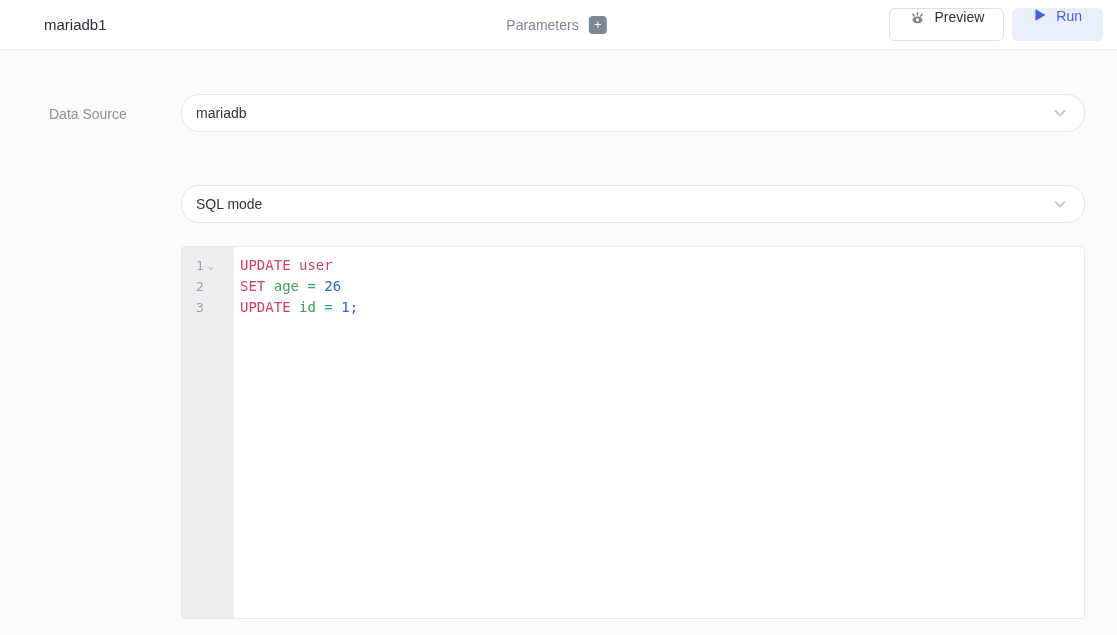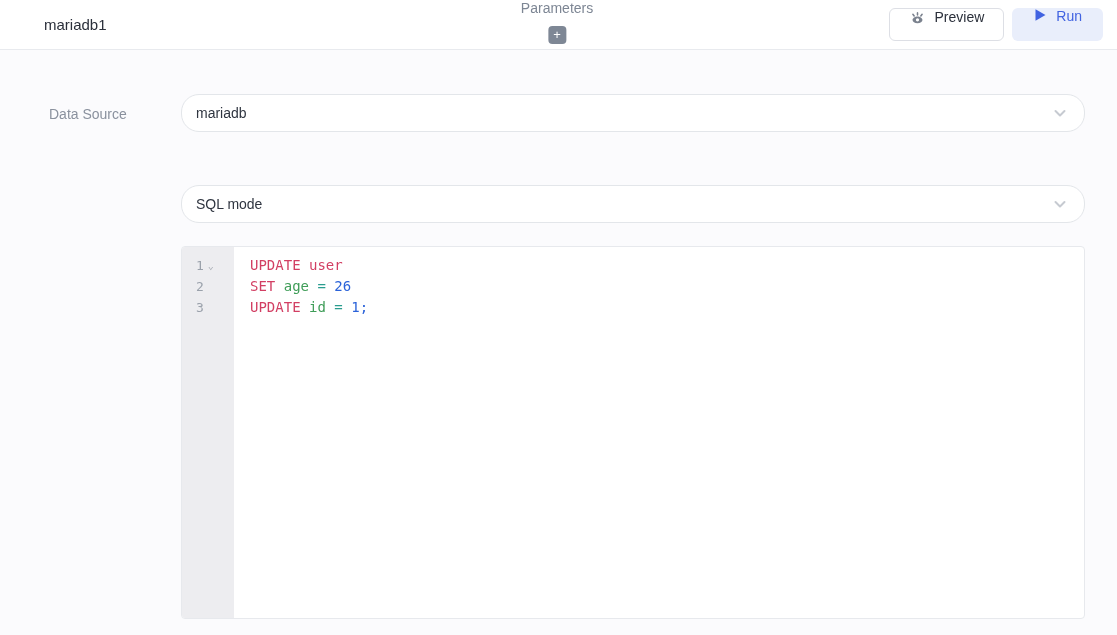--- a/index.html
+++ b/index.html
@@ -13,21 +13,21 @@
 
   
   .topbar {
     position:absolute; top:0; left:0; width:100%; height:50px;
     background:#ffffff; border-bottom:1px solid #e8eaee;
     display:flex; align-items:center;
   }
   .title { margin-left:44px; font-size:15px; color:#2b303b; }
   .params {
     position:absolute; left:50%; top:0; height:50px; transform:translateX(-52%);
-    display:flex; align-items:center; gap:10px;flex-direction:column;
+    display:flex; align-items:center; gap:10px;
   }
   .params-label { font-size:14px; color:#7d8694; }
   .plus-btn {
     width:18px; height:18px; border:none; border-radius:4px;
     background:#7e8795; color:#ffffff; font-size:13px; line-height:16px;
     display:flex; align-items:center; justify-content:center; cursor:pointer;
     font-family:"Liberation Sans", sans-serif;
   }
   .actions { margin-left:auto; margin-right:14px; display:flex; gap:8px; }
   .btn {
@@ -62,21 +62,21 @@
     font-family:"DejaVu Sans Mono","Liberation Mono",monospace; font-size:14px;
   }
   .gutter {
     width:52px; background:#ededf0; padding-top:8px; flex:none;
   }
   .gutter-row {
     height:21px; line-height:21px; padding-left:14px;
     color:#9aa1ab; font-size:13px; display:flex; align-items:center;
   }
   .fold { color:#a6abb3; font-size:10px; margin-left:4px; cursor:pointer; line-height:1; }
-  .code { flex:1; padding:8px 0 0 16px; }
+  .code { flex:1; padding:8px 0 0 6px; }
   .code-line { height:21px; line-height:21px; white-space:pre; color:#333a45; }
   .tok-kw  { color:var(--kw,#d23f63); }
   .tok-id  { color:var(--id,#3f9d58); }
   .tok-op  { color:var(--op,#2a9d8f); }
   .tok-num { color:var(--num,#2b63d9); }
   .tok-pl  { color:#333a45; }
 </style>
 </head>
 <body>
 

